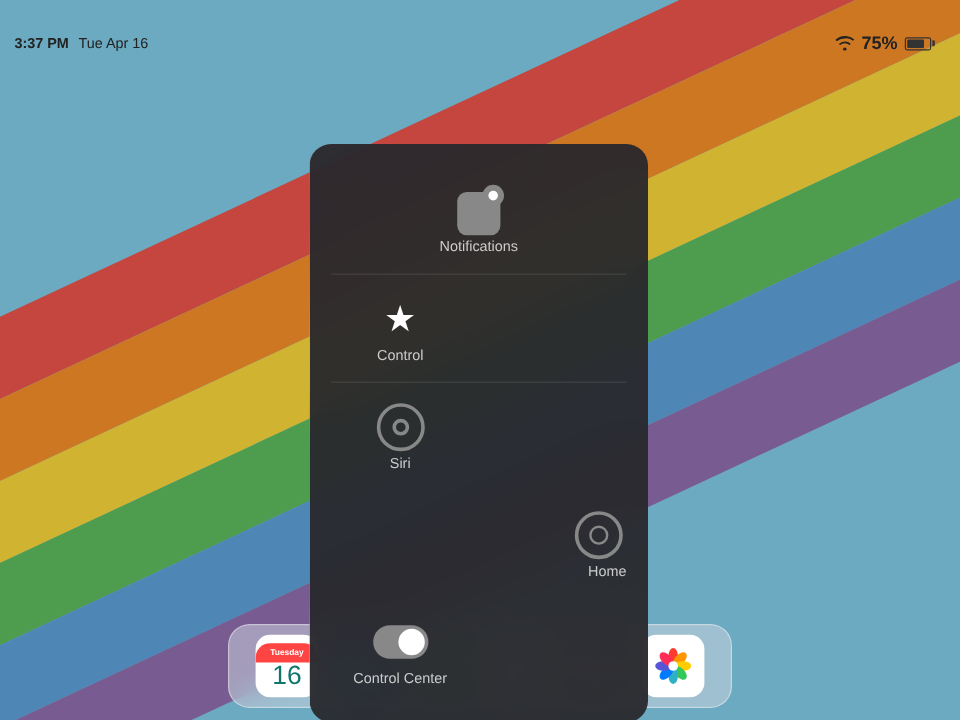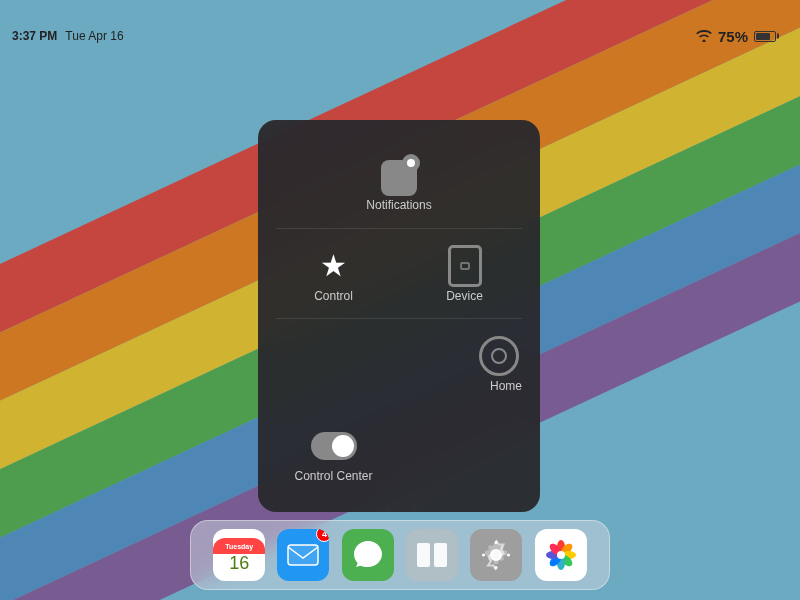--- a/index.html
+++ b/index.html
@@ -305,22 +305,22 @@
       height: 16px;
       display: flex;
       align-items: center;
       justify-content: center;
       font-size: 7px;
       color: white;
       font-weight: 600;
       border-radius: 12px 12px 0 0;
     }
     .cal-date {
-      font-size: 18px;
-      color: #4d7c0f;
+      font-size: 22px;
+      color: #0f766e;
       font-weight: 300;
       line-height: 1;
     }
 
     
     .app-mail {
       background: #2196f3;
     }
     .mail-badge {
       position: absolute;
@@ -443,33 +443,31 @@
 
     <div class="separator" style="grid-column:1/-1;"></div>
 
     <div class="popup-item">
       <div class="popup-item-icon">
         <span class="star-icon">★</span>
       </div>
       <span class="popup-item-label">Control</span>
     </div>
 
+
+    <div class="separator" style="grid-column:1/-1;"></div>
+
     <div class="popup-item">
       <div class="popup-item-icon">
-        <div class="device-icon">
-          <svg width="10" height="8" viewBox="0 0 10 8" fill="none">
-            <rect x="1" y="1" width="8" height="6" rx="1" stroke="#888" stroke-width="1.5" fill="none"></rect>
-          </svg>
+        <div class="siri-icon">
+          <div class="siri-inner"></div>
         </div>
       </div>
-      <span class="popup-item-label">Device</span>
+      <span class="popup-item-label">Siri</span>
     </div>
-
-    <div class="separator" style="grid-column:1/-1;"></div>
-
 
     <div class="popup-item" style="order:5;">
       <div class="popup-item-icon">
         <div class="toggle-icon">
           <div class="toggle-knob"></div>
         </div>
       </div>
       <span class="popup-item-label">Control Center</span>
     </div>
 

